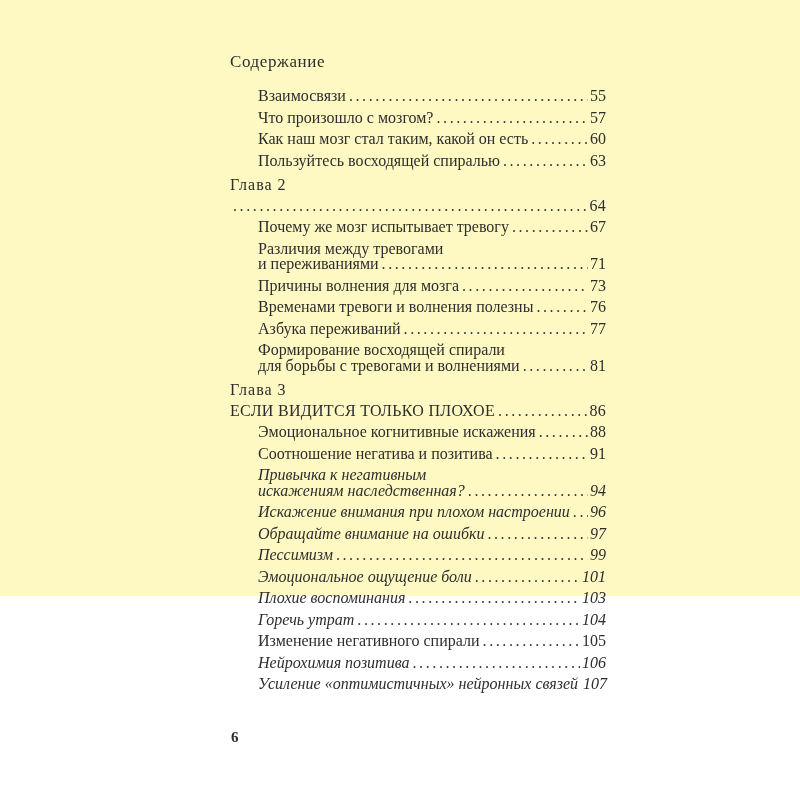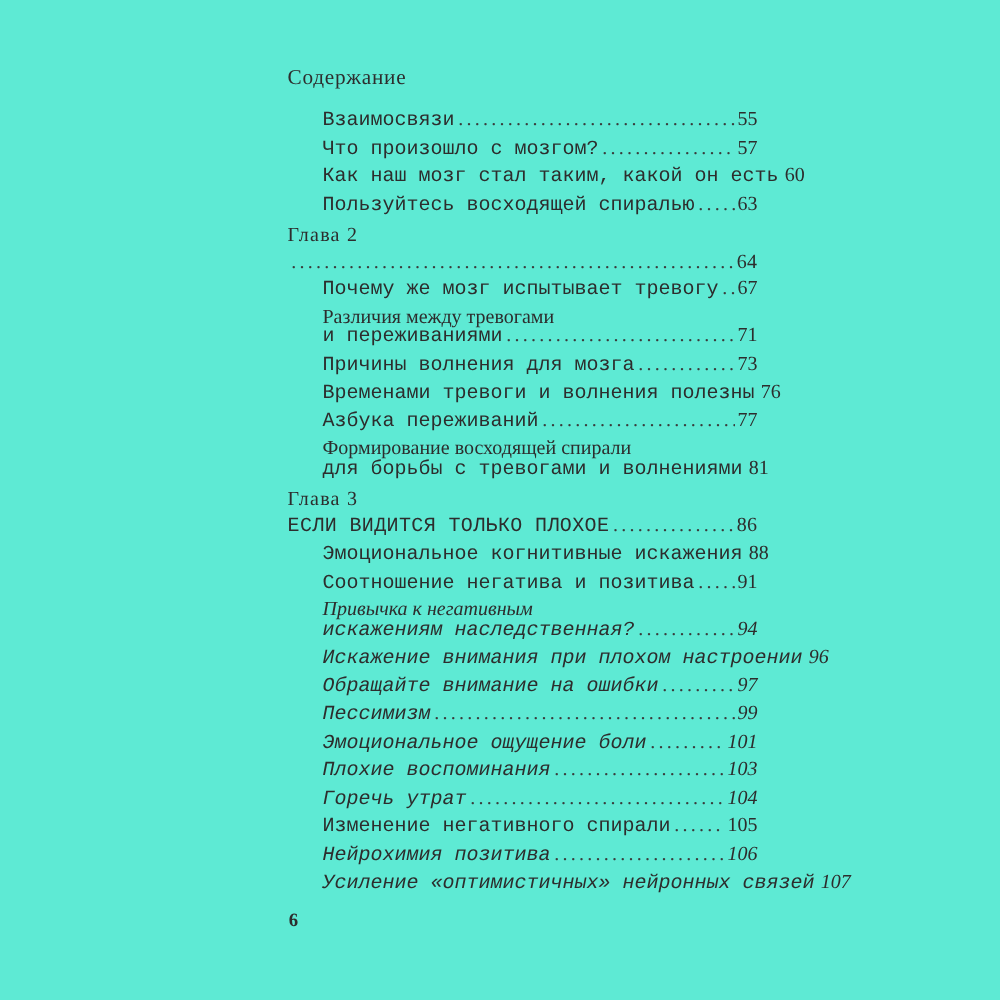--- a/index.html
+++ b/index.html
@@ -10,22 +10,22 @@
   body {
     width: 800px;
     height: 800px;
     font-family: "Liberation Serif", "DejaVu Serif", serif;
     color: #2d2d2d;
     overflow: hidden;
   }
   .page {
     position: relative;
     width: 800px;
-    height: 800px;
-    background: #5eead4;
+    height: 596px;
+    background: #fef9c3;
   }
   .content {
     position: absolute;
     left: 230px;
     top: 53px;
     width: 376px;
   }
   .header {
     font-size: 17px;
     letter-spacing: 0.6px;
@@ -58,21 +58,20 @@
     letter-spacing: 0.3px;
   }
   .row {
     display: flex;
     align-items: baseline;
     line-height: 15.5px;
   }
   .label {
     white-space: nowrap;
     flex: 0 0 auto;
-    font-family: Liberation Mono, monospace;
   }
   .dots {
     flex: 1 1 auto;
     overflow: hidden;
     padding-left: 3px;
     white-space: nowrap;
     font-style: normal;
   }
   .dots::after {
     content: "..........................................................................................................................................................";

